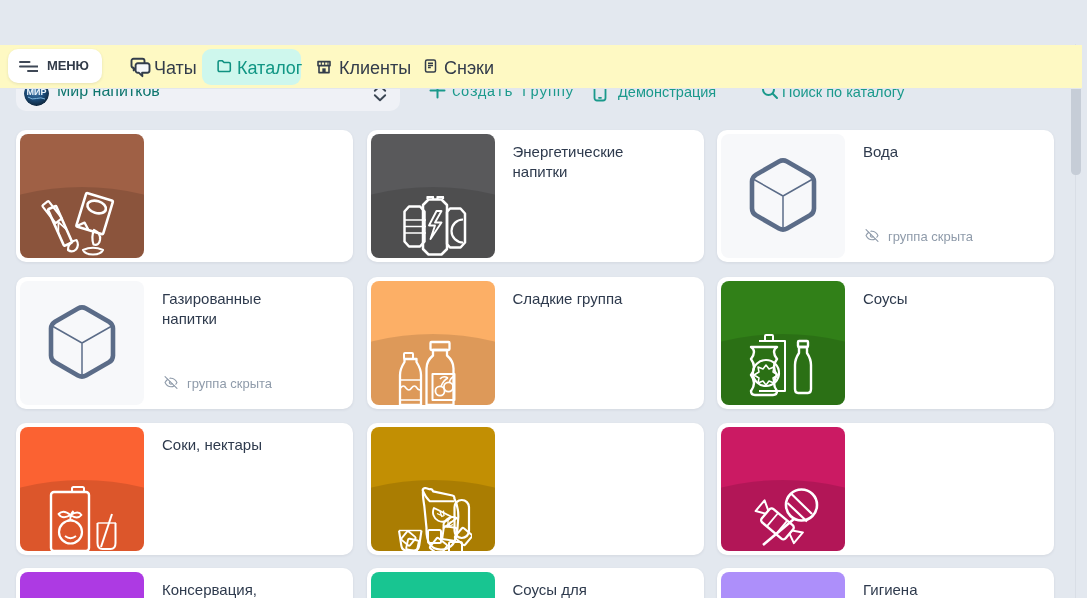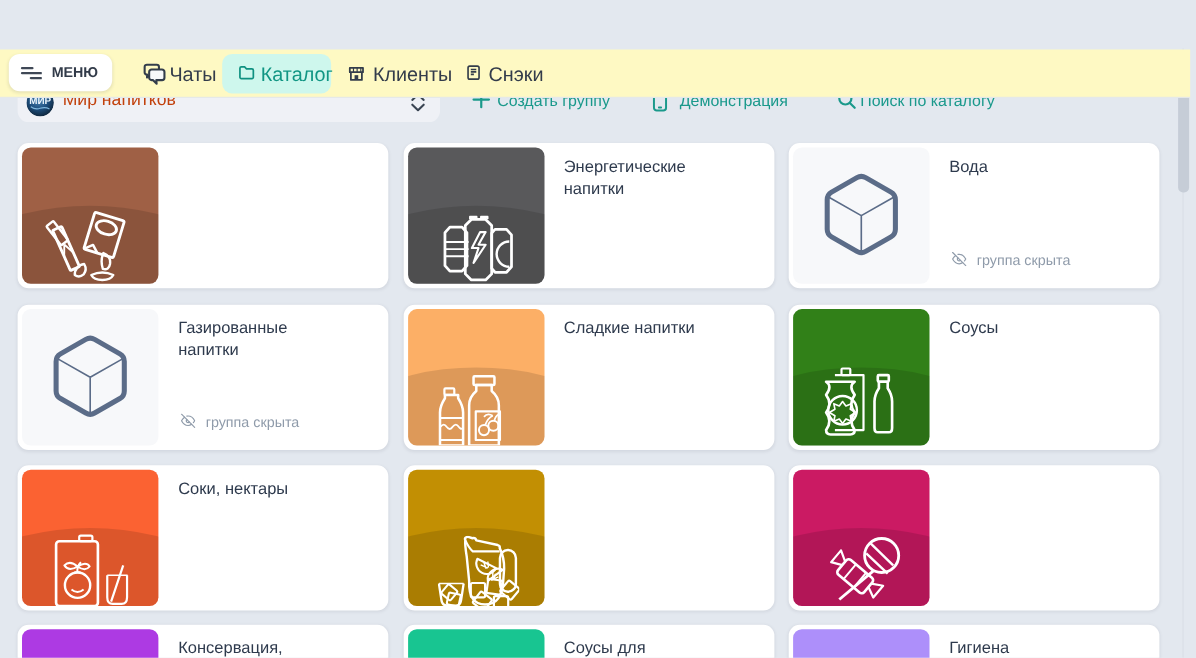--- a/index.html
+++ b/index.html
@@ -18,21 +18,21 @@
   .tab { position:absolute; top:0; height:44px; }
   .tab svg { position:absolute; top:12px; left:0; }
   .tab span { position:absolute; top:12.5px; font-size:18px; color:#333c4b; white-space:nowrap; }
   .tab-pill { position:absolute; left:202px; top:4px; width:99px; height:36px;
               background:#cef7ed; border-radius:9px; }
 
   
   .select { position:absolute; left:16px; top:75px; width:384px; height:36px;
             background:#eff1f6; border-radius:10px; }
   .select .logo { position:absolute; left:8px; top:5.5px; width:25px; height:25px; border-radius:50%; }
-  .select .name { position:absolute; left:41px; top:7px; font-size:16px; color:#c2410c; }
+  .select .name { position:absolute; left:41px; top:7px; font-size:16px; color:#0f766e; }
   .select .chev { position:absolute; right:12px; top:9px; }
   .act { position:absolute; top:76px; height:34px; color:#1a998b; font-size:14.5px; }
   .act span { position:absolute; top:8px; white-space:nowrap; }
   .act svg { position:absolute; top:6px; }
 
   
   .card { position:absolute; width:337px; height:132px; background:#fff; border-radius:10px;
           box-shadow:0 1px 3px rgba(20,30,50,.08); }
   .cimg { position:absolute; left:4px; top:4px; width:124px; height:124px; border-radius:8px;
           overflow:hidden; }
@@ -114,21 +114,21 @@
   <svg class="chev" width="16" height="18" viewBox="0 0 16 18" fill="none" stroke="#3a4553" stroke-width="1.9" stroke-linecap="round" stroke-linejoin="round">
     <path d="M2.8 6.8 L8 1.8 L13.2 6.8"></path>
     <path d="M2.8 11.2 L8 16.2 L13.2 11.2"></path>
   </svg>
 </div>
 
 <div class="act" style="left:429px;">
   <svg width="17" height="17" viewBox="0 0 17 17" stroke="#1a998b" stroke-width="2" stroke-linecap="round">
     <path d="M8.5 1.5 v14 M1.5 8.5 h14"></path>
   </svg>
-  <span style="left:23px;">Создать группу</span>
+  <span style="left:23px;font-family:Liberation Mono, monospace;">Создать группу</span>
 </div>
 
 <div class="act" style="left:592px;">
   <svg width="16" height="20" viewBox="0 0 16 20" fill="none" stroke="#1a998b" stroke-width="1.8" stroke-linejoin="round">
     <rect x="2.5" y="1.5" width="11" height="17" rx="2.5"></rect>
     <path d="M7 15.8 h2" stroke-linecap="round"></path>
   </svg>
   <span style="left:26px;">Демонстрация</span>
 </div>
 
@@ -220,21 +220,21 @@
       <path d="M3 43 h21 M3 63 h21" stroke-width="1.7"></path>
       <path d="M3.5 51 q3 -4 5.5 0 q3 4 5.5 0 q3 -4 5.5 0 q2 3 4 1" stroke-width="1.7"></path>
       <rect x="33.5" y="5" width="19" height="8" rx="1" stroke-width="2.3"></rect>
       <path d="M36 13 v5.5 q-6.5 5.5 -6.5 13 v36.5 h27 v-36.5 q0 -7.5 -6.5 -13 v-5.5 z"></path>
       <rect x="35.5" y="37" width="22" height="26" stroke-width="2"></rect>
       <circle cx="43" cy="54" r="4.6" stroke-width="1.8"></circle>
       <circle cx="51.5" cy="50" r="4.6" stroke-width="1.8"></circle>
       <path d="M44 49.5 q2.5 -6.5 7 -8.5 M52.5 45.5 q0.5 -4 4 -6 M51 41 q-5 -3 -8 1" stroke-width="1.6"></path>
     </svg>
   </div>
-  <div class="ctitle">Сладкие напитки</div>
+  <div class="ctitle">Сладкие группа</div>
 </div>
 
 <div class="card" style="left:717px; top:277px;">
   <div class="cimg" style="background:#318018;">
     <div class="dome"></div>
     <svg width="78" height="72" viewBox="0 0 78 72" style="left:20px; top:52px;" fill="none" stroke="#fff" stroke-width="2.4" stroke-linejoin="round">
       <path d="M18 8 h26 v50 h-26" stroke-width="2"></path>
       <rect x="24" y="2" width="8" height="6" rx="1" stroke-width="2"></rect>
       <path d="M8 12 q6 4 0 12 q6 8 0 16 q6 8 0 16 q0 4 4 4 h18 q4 0 4 -4 q-6 -8 0 -16 q-6 -8 0 -16 q-6 -8 0 -12 z" transform="translate(2,2)"></path>
       <circle cx="25" cy="40" r="13" stroke-width="2.2"></circle>

